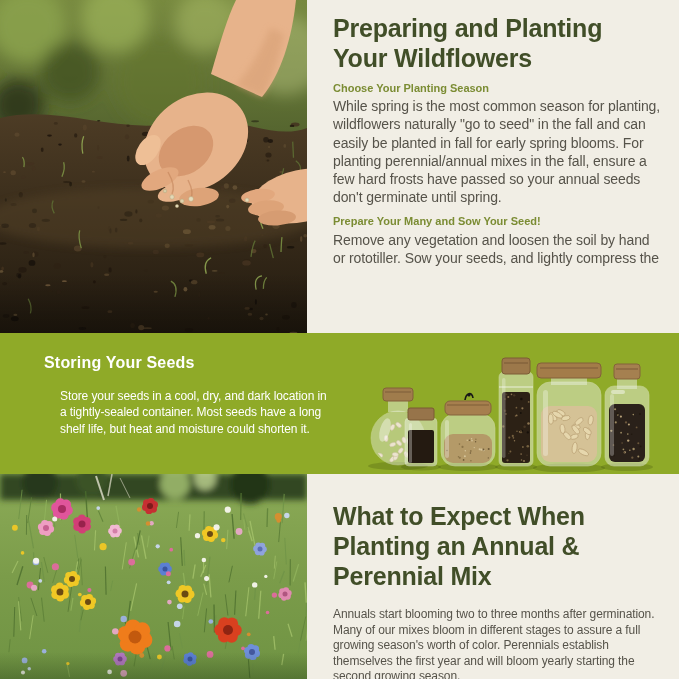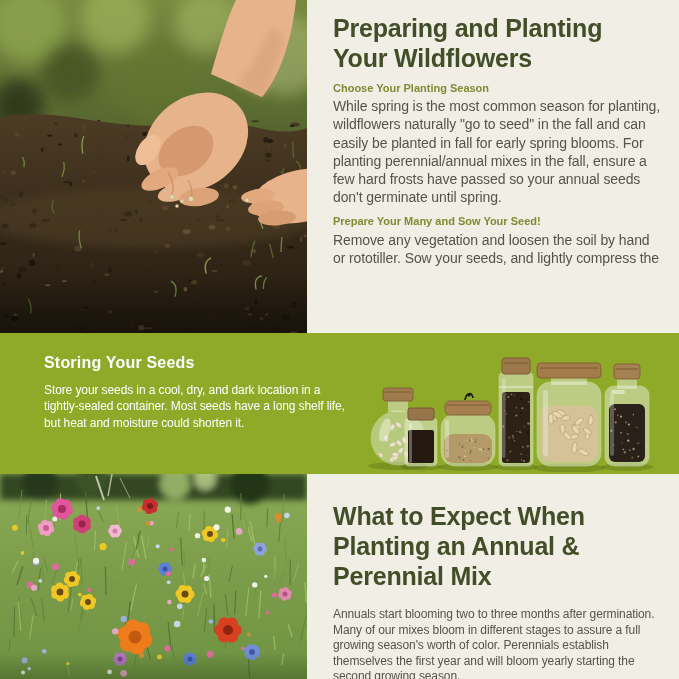--- a/index.html
+++ b/index.html
@@ -36,21 +36,21 @@
   p.body-text{
     font-size:14px;line-height:1.3;letter-spacing:-0.1px;
     color:var(--body-gray);margin:0;
   }
   .banner{
     position:absolute;left:0;top:333px;width:679px;height:141px;
     background:var(--accent-green);
   }
   .banner-copy{position:absolute;left:44px;top:21px;width:302px;color:var(--banner-text);}
   .banner-copy h2{font-size:16px;font-weight:bold;line-height:1.1;margin:0 0 10px;letter-spacing:0.2px;}
-  .banner-copy p{font-size:12px;line-height:1.4;letter-spacing:-0.1px;margin:0;}
+  .banner-copy p{font-size:12px;line-height:1.4;letter-spacing:-0.1px;margin:16px;}
   .jars-wrap{position:absolute;right:12px;bottom:2px;width:302px;height:124px;}
   .jars-wrap svg{width:100%;height:100%;display:block;}
 </style>
 </head>
 <body>
 
 <div class="canvas">
 
   <div class="photo photo-top">
     <svg viewBox="0 0 307 333" preserveAspectRatio="none">

